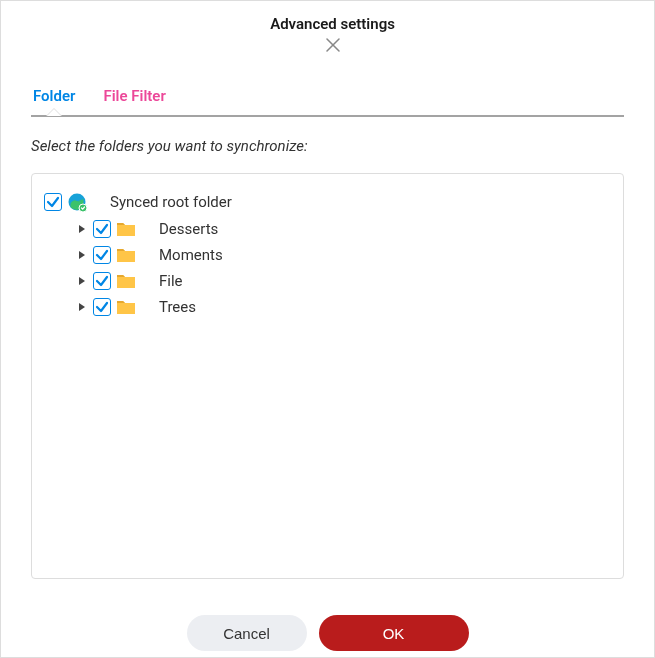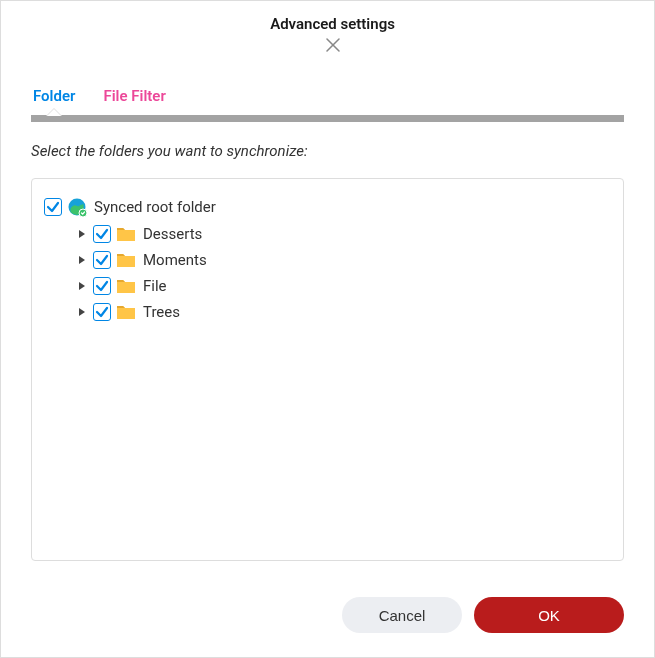--- a/index.html
+++ b/index.html
@@ -44,21 +44,21 @@
     }
     .dialog-body {
       flex: 1;
       padding: 10px 30px 20px 30px;
       display: flex;
       flex-direction: column;
       overflow: hidden;
     }
     .tabs {
       display: flex;
-      border-bottom: 7px solid #a3a3a3;
+      border-bottom: 2px solid #a3a3a3;
       gap: 24px;
       margin-bottom: 20px;
       position: relative;
     }
     .tab {
       padding: 8px 2px 10px 2px;
       font-size: 15px;
       font-weight: 600;
       color: #ec4899;
       cursor: pointer;
@@ -145,28 +145,28 @@
       flex-shrink: 0;
     }
     .folder-icon {
       width: 20px;
       height: 16px;
       flex-shrink: 0;
     }
     .node-label {
       font-size: 15px;
       color: #333;
-      margin-left: 2px;
+      margin-left: 18px;
     }
     .dialog-footer {
       display: flex;
-      justify-content: flex-end;
+      justify-content: center;
       align-items: center;
       gap: 12px;
-      padding: 16px 30px 24px 30px;
+      padding: 16px 30px 6px 30px;
     }
     .btn {
       min-width: 120px;
       height: 36px;
       border-radius: 18px;
       border: none;
       font-size: 15px;
       font-weight: 500;
       cursor: pointer;
       padding: 0 28px;

